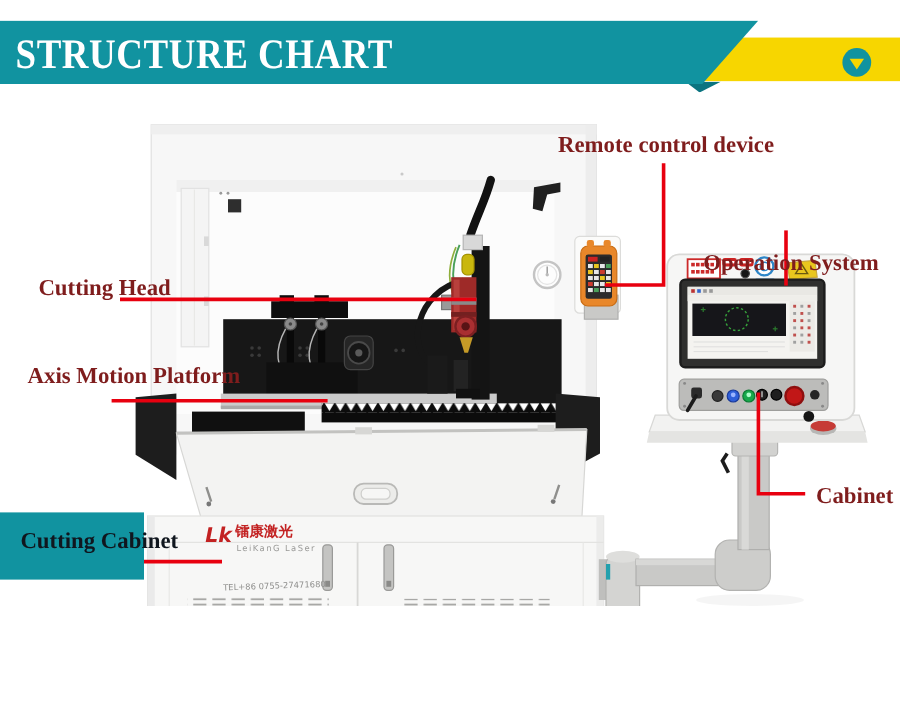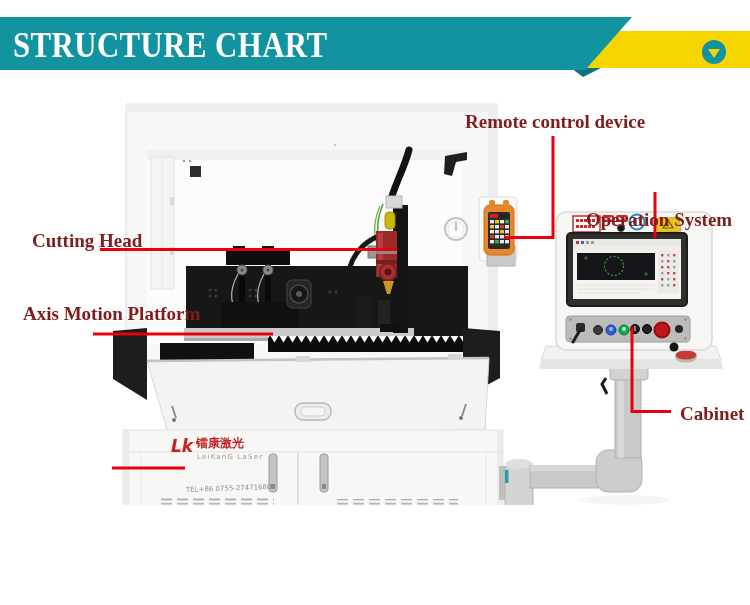--- a/index.html
+++ b/index.html
@@ -336,14 +336,17 @@
       <line x1="655" y1="192" x2="655" y2="238"></line>
       <polyline points="632,327 632,411.5 671,411.5"></polyline>
     </g>
   </svg>
 
   <div class="callout" style="left:465px;top:111px;">Remote control device</div>
   <div class="callout" style="left:586px;top:174px;margin-top:35px;">Operation System</div>
   <div class="callout" style="left:23px;top:303px;">Axis Motion Platform</div>
   <div class="callout" style="left:32px;top:230px;">Cutting Head</div>
   <div class="callout" style="left:680px;top:403px;">Cabinet</div>
+  <div class="cabinet-chip">
+    <div class="callout">Cutting Cabinet</div>
+  </div>
 
 </div>
 
 </body></html>

